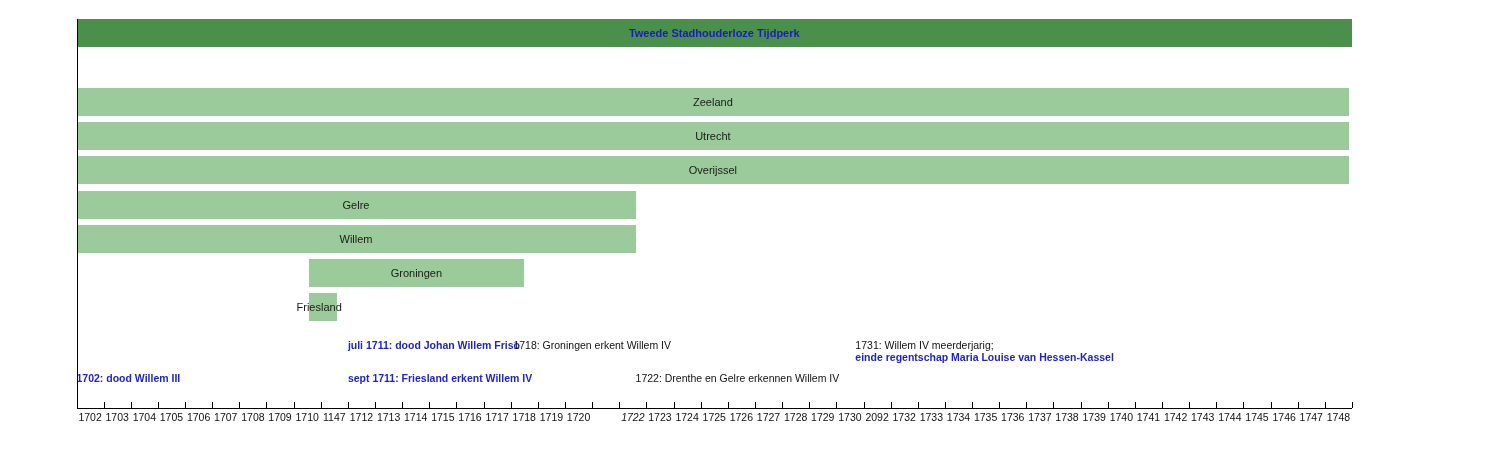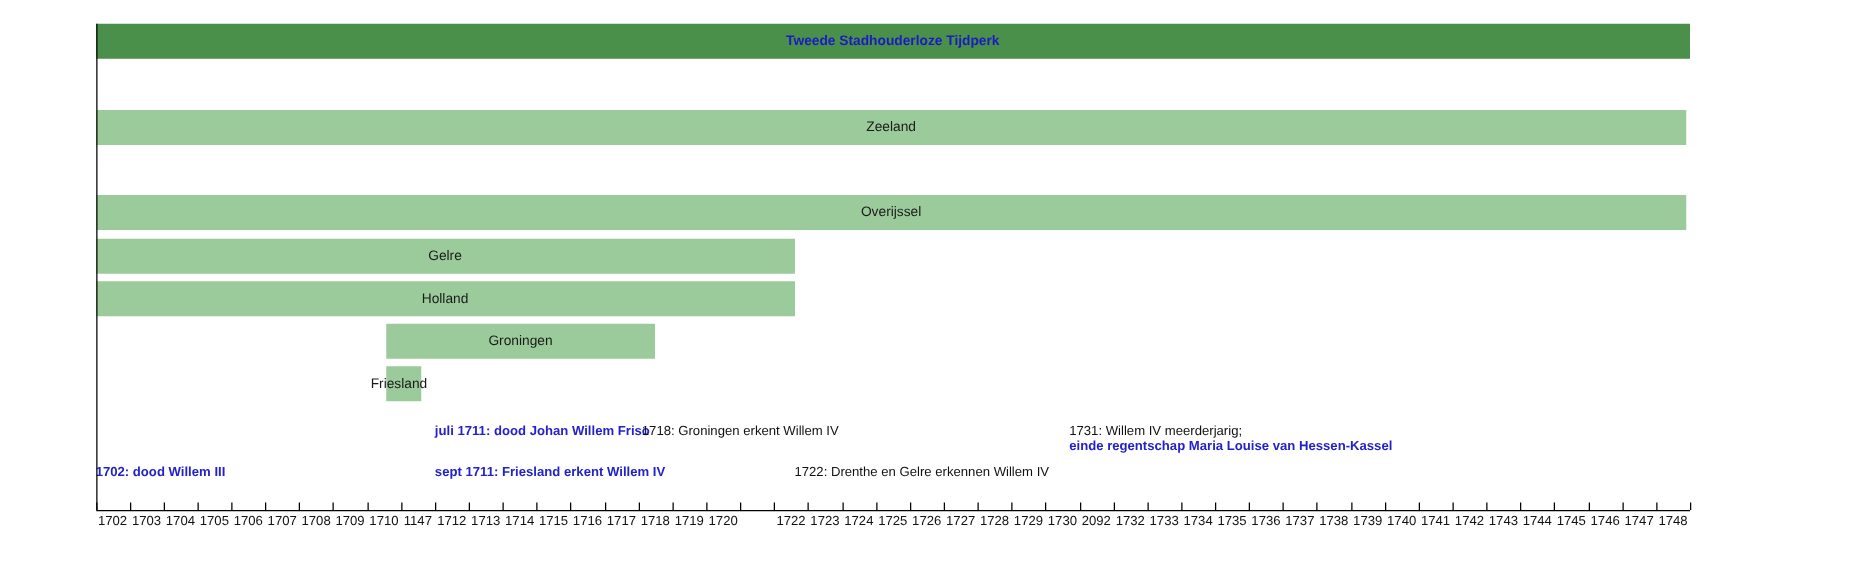--- a/index.html
+++ b/index.html
@@ -40,28 +40,31 @@
 </head>
 <body>
 
 <div id="chart">
     <div class="bar header" style="left: 76.5px; width: 1275.5px; top: 19px; height: 28px;">
       <span class="lbl">Tweede Stadhouderloze Tijdperk</span>
     </div>
     <div class="bar prov" style="left: 76.5px; width: 1272.79px; top: 87.6px; height: 28px;">
       <span class="lbl">Zeeland</span>
     </div>
+    <div class="bar prov" style="left: 76.5px; width: 1272.79px; top: 121.9px; height: 28px;">
+      <span class="lbl">Utrecht</span>
+    </div>
     <div class="bar prov" style="left: 76.5px; width: 1272.79px; top: 156.2px; height: 28px;">
       <span class="lbl">Overijssel</span>
     </div>
     <div class="bar prov" style="left: 76.5px; width: 559.049px; top: 190.5px; height: 28px;">
       <span class="lbl">Gelre</span>
     </div>
     <div class="bar prov" style="left: 76.5px; width: 559.049px; top: 224.8px; height: 28px;">
-      <span class="lbl">Holland</span>
+      <span class="lbl">Willem</span>
     </div>
     <div class="bar prov" style="left: 308.532px; width: 215.749px; top: 259.1px; height: 28px;">
       <span class="lbl">Groningen</span>
     </div>
     <div class="bar prov narrow" style="left: 308.532px; width: 28.4952px; top: 293.4px; height: 28px;">
       <span class="lbl">Friesland</span>
     </div>
     <div class="ann" style="top: 339px; left: 347.883px;">
       <span class="blue">juli 1711: dood Johan Willem Friso</span>
     </div>
@@ -117,21 +120,21 @@
     <div class="tick-label" style="left: 483.574px; width: 27.1383px; top: 411px;">1717</div>
     <div class="tick" style="left: 510.713px; top: 402px; height: 6px;"></div>
     <div class="tick-label" style="left: 510.713px; width: 27.1383px; top: 411px;">1718</div>
     <div class="tick" style="left: 537.851px; top: 402px; height: 6px;"></div>
     <div class="tick-label" style="left: 537.851px; width: 27.1383px; top: 411px;">1719</div>
     <div class="tick" style="left: 564.989px; top: 402px; height: 6px;"></div>
     <div class="tick-label" style="left: 564.989px; width: 27.1383px; top: 411px;">1720</div>
     <div class="tick" style="left: 592.128px; top: 402px; height: 6px;"></div>
     <div class="tick-label" style="left: 592.128px; width: 27.1383px; top: 411px; margin-top: 44px;">1721</div>
     <div class="tick" style="left: 619.266px; top: 402px; height: 6px;"></div>
-    <div class="tick-label" style="left: 619.266px; width: 27.1383px; top: 411px;">1722</div>
+    <div class="tick-label" style="left: 619.266px; width: 27.1383px; top: 411px; font-style: italic;">1722</div>
     <div class="tick" style="left: 646.404px; top: 402px; height: 6px;"></div>
     <div class="tick-label" style="left: 646.404px; width: 27.1383px; top: 411px;">1723</div>
     <div class="tick" style="left: 673.543px; top: 402px; height: 6px;"></div>
     <div class="tick-label" style="left: 673.543px; width: 27.1383px; top: 411px;">1724</div>
     <div class="tick" style="left: 700.681px; top: 402px; height: 6px;"></div>
     <div class="tick-label" style="left: 700.681px; width: 27.1383px; top: 411px;">1725</div>
     <div class="tick" style="left: 727.819px; top: 402px; height: 6px;"></div>
     <div class="tick-label" style="left: 727.819px; width: 27.1383px; top: 411px;">1726</div>
     <div class="tick" style="left: 754.957px; top: 402px; height: 6px;"></div>
     <div class="tick-label" style="left: 754.957px; width: 27.1383px; top: 411px;">1727</div>

